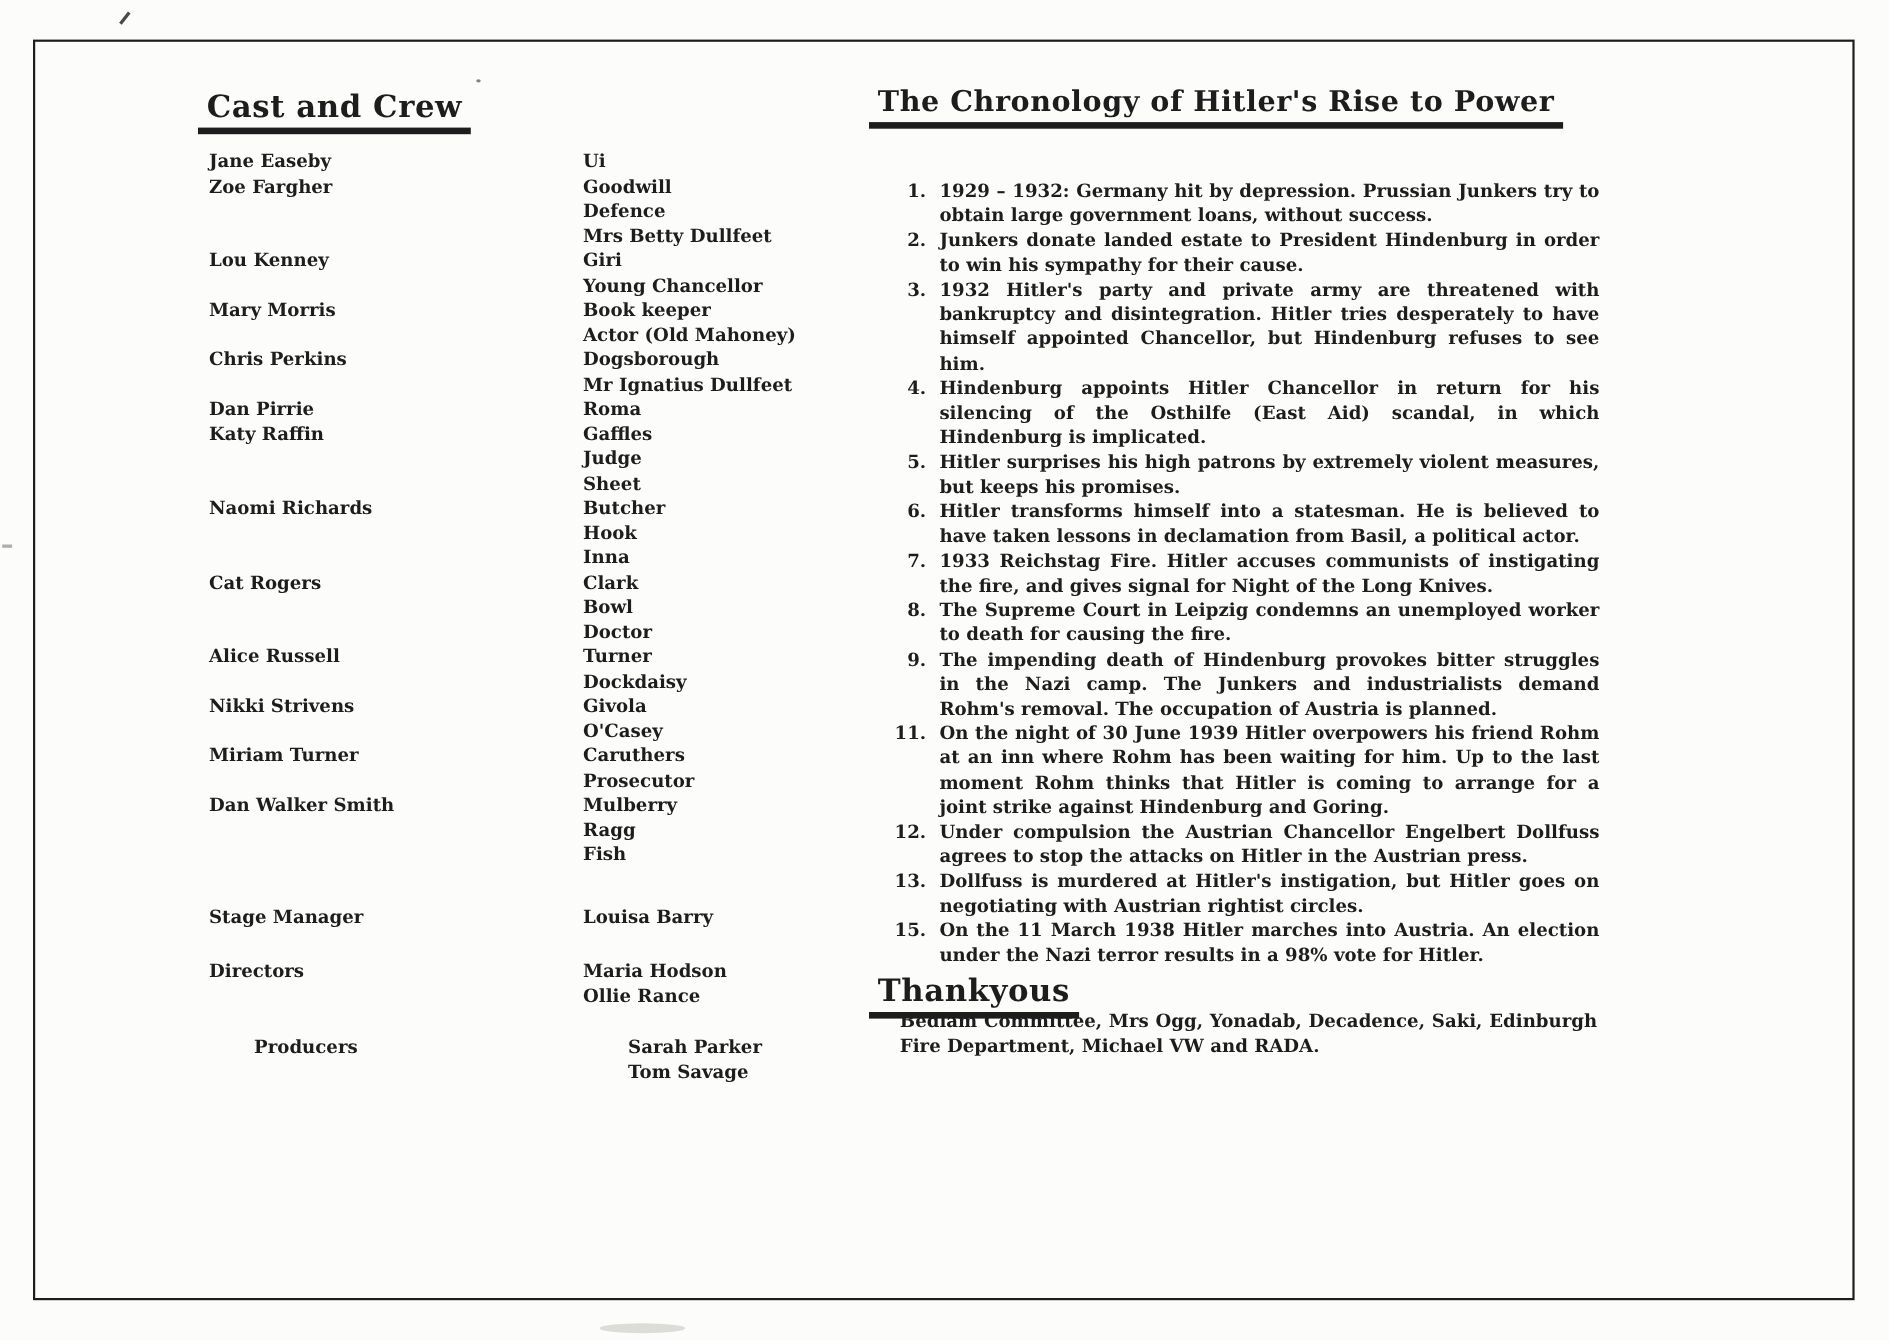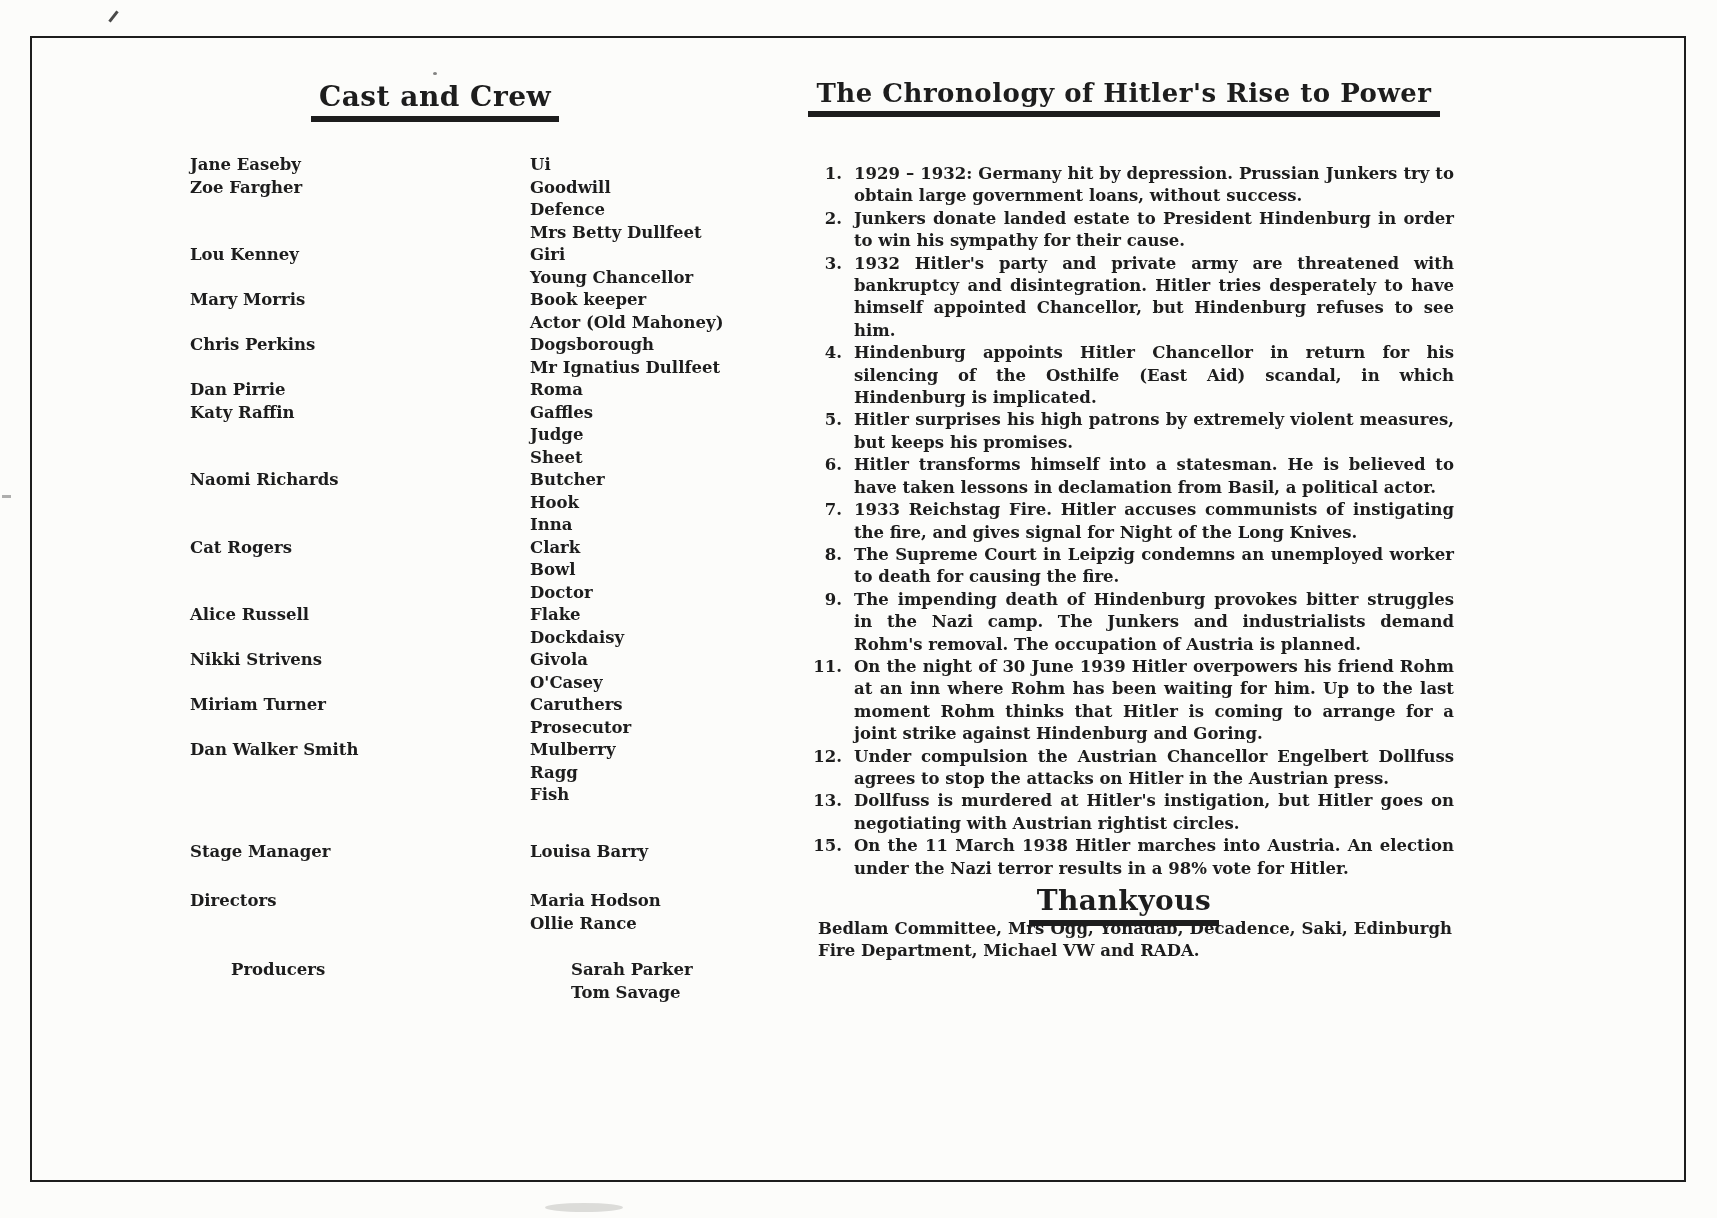--- a/index.html
+++ b/index.html
@@ -17,35 +17,35 @@
     overflow:hidden;
     -webkit-font-smoothing:antialiased;
   }
   .page-border{
     position:absolute;left:30px;top:36px;width:1656px;height:1146px;
     border:2px solid var(--border);
     box-sizing:border-box;
     background:transparent;
   }
   .heading{
-    position:absolute;text-align:center;font-weight:bold;
+    position:absolute;font-weight:bold;
   }
   .heading .u{
     display:inline-block;
     border-bottom:6px solid var(--ink);
     padding:0 8px 3px 8px;
     letter-spacing:0.5px;
   }
   #cast-heading{left:180px;top:80px;width:510px;font-size:28px;}
   #chron-heading{left:790px;top:78px;width:668px;font-size:26px;}
   #thanks-heading{left:790px;top:884px;width:668px;font-size:28px;}
 
   
   #cast-list{
-    position:absolute;left:190px;top:154px;width:645px;
+    position:absolute;left:190px;top:136px;width:645px;
     font-size:16.5px;font-weight:bold;
   }
   .row{display:flex;height:22.5px;line-height:22.5px;white-space:nowrap;}
   .name-cell{width:340px;flex:0 0 340px;}
   .role-cell{flex:1;}
 
   
   #chronology-list{
     position:absolute;left:812px;top:163px;width:642px;
     font-size:16.5px;font-weight:bold;line-height:22.4px;
@@ -165,21 +165,21 @@
     <div class="row">
       <div class="name-cell"></div>
       <div class="role-cell">Bowl</div>
     </div>
     <div class="row">
       <div class="name-cell"></div>
       <div class="role-cell">Doctor</div>
     </div>
     <div class="row">
       <div class="name-cell">Alice Russell</div>
-      <div class="role-cell">Flake</div>
+      <div class="role-cell">Turner</div>
     </div>
     <div class="row">
       <div class="name-cell"></div>
       <div class="role-cell">Dockdaisy</div>
     </div>
     <div class="row">
       <div class="name-cell">Nikki Strivens</div>
       <div class="role-cell">Givola</div>
     </div>
     <div class="row">

